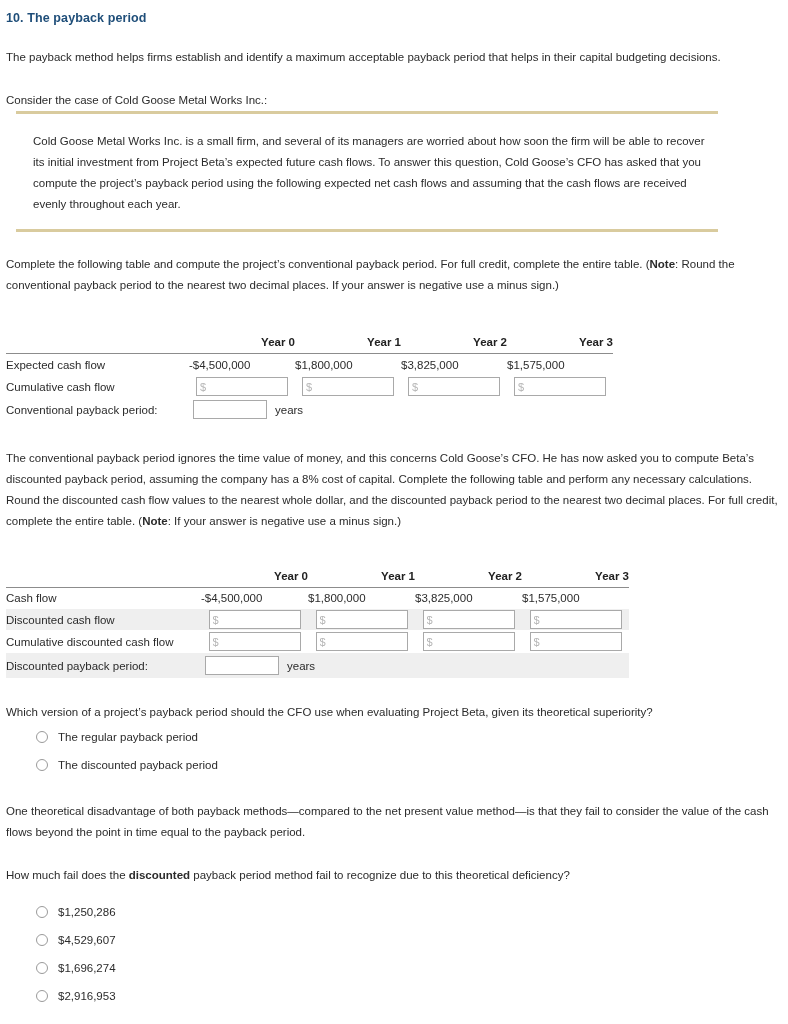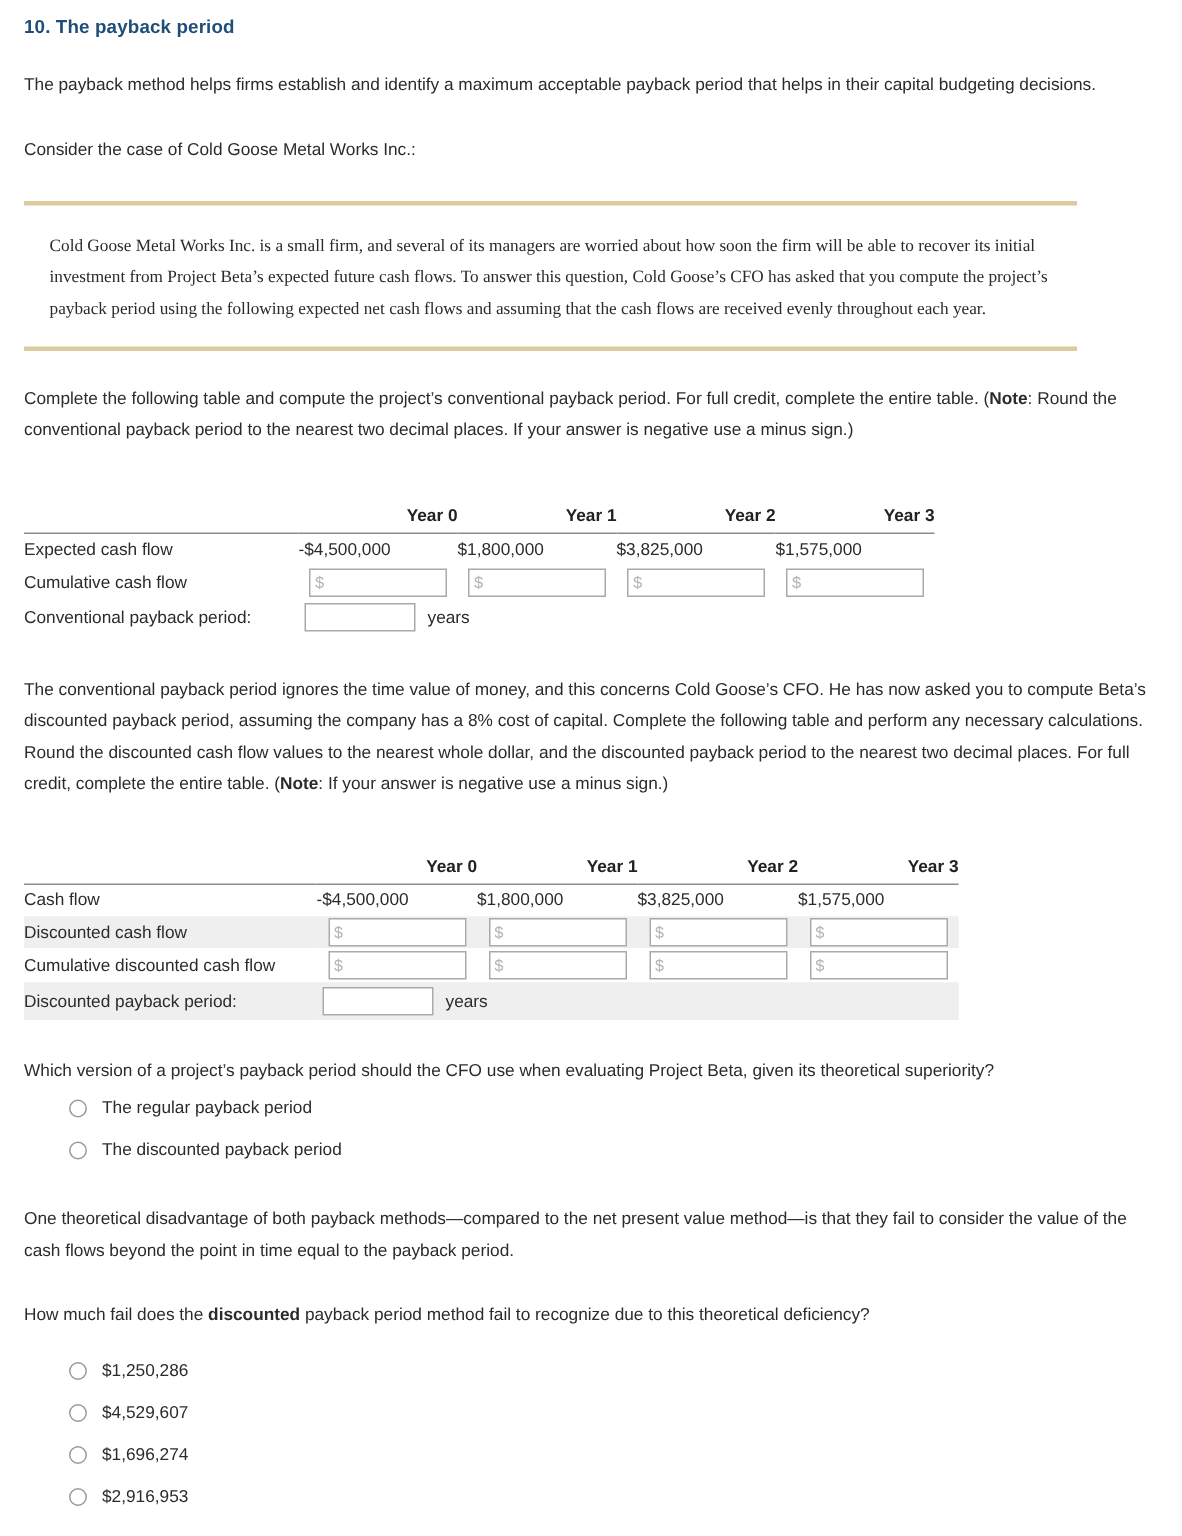--- a/index.html
+++ b/index.html
@@ -10,21 +10,21 @@
   body {
     width: 788px;
     height: 1024px;
     font-family: "Liberation Sans", sans-serif;
     font-size: 11.5px;
     color: #2b2b2b;
     position: relative;
     overflow: hidden;
   }
   .page {
-    padding: 0 16px;
+    padding: 0 6px;
     box-sizing: border-box;
     width: 788px;
   }
   h1.qtitle {
     font-size: 12.5px;
     font-weight: bold;
     color: #1f4e79;
     margin: 0;
     padding: 11px 0 0 0;
     letter-spacing: 0.1px;
@@ -32,24 +32,22 @@
   p.para {
     margin: 0;
     line-height: 21px;
     font-size: 11.5px;
     color: #2b2b2b;
   }
   .gap-lg { height: 22px; }
 
   
   .callout {
-    margin-top: 23px;
     width: 702px;
     margin-left: 16px;
-    font-family: Liberation Serif, serif;
   }
   .callout-rule {
     height: 3px;
     background: #d9cb9e;
     width: 702px;
   }
   .callout-body {
     padding: 17px 0 14px 17px;
     line-height: 23px;
     width: 690px;

